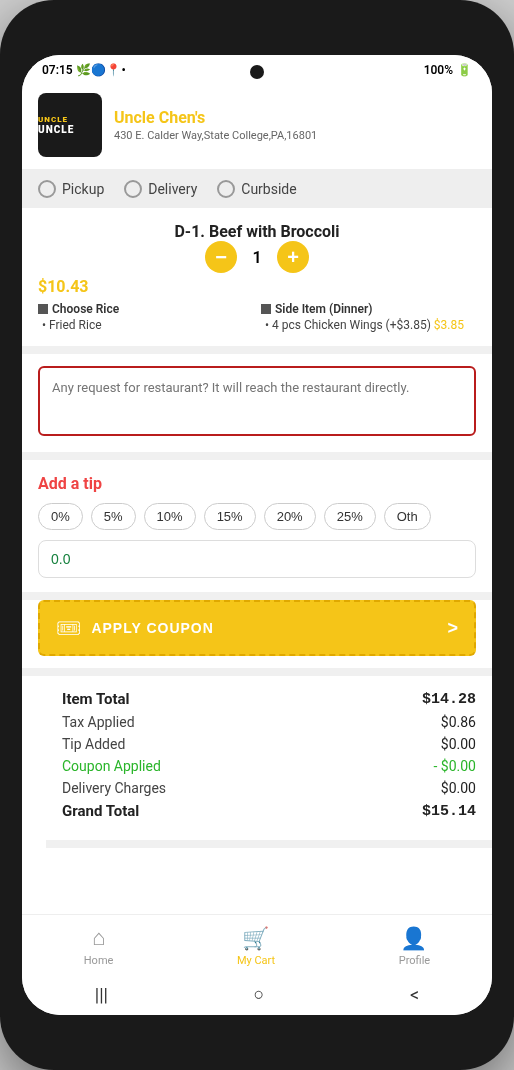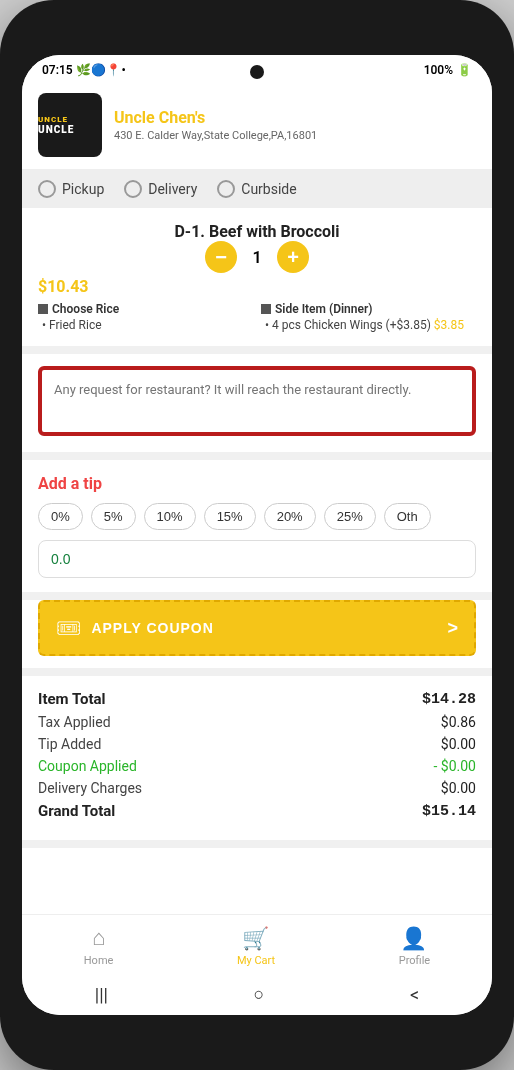--- a/index.html
+++ b/index.html
@@ -247,21 +247,21 @@
 
     
     .request-section {
       padding: 12px 16px;
       background: #fff;
       border-bottom: 8px solid #f0f0f0;
     }
 
     .request-textarea {
       width: 100%;
-      border: 4px solid #b91c1c;
+      border: 2px solid #b91c1c;
       border-radius: 6px;
       padding: 12px;
       font-size: 13px;
       color: #aaa;
       resize: none;
       height: 70px;
       font-family: inherit;
       outline: none;
     }
 
@@ -349,20 +349,21 @@
       color: #fff;
       font-size: 18px;
       font-weight: 700;
     }
 
     
     .summary-section {
       background: #fff;
       padding: 14px 16px;
       border-bottom: 8px solid #f0f0f0;
+      margin-left: 24px;
     }
 
     .summary-row {
       display: flex;
       justify-content: space-between;
       align-items: center;
       margin-bottom: 6px;
     }
 
     .summary-label {

